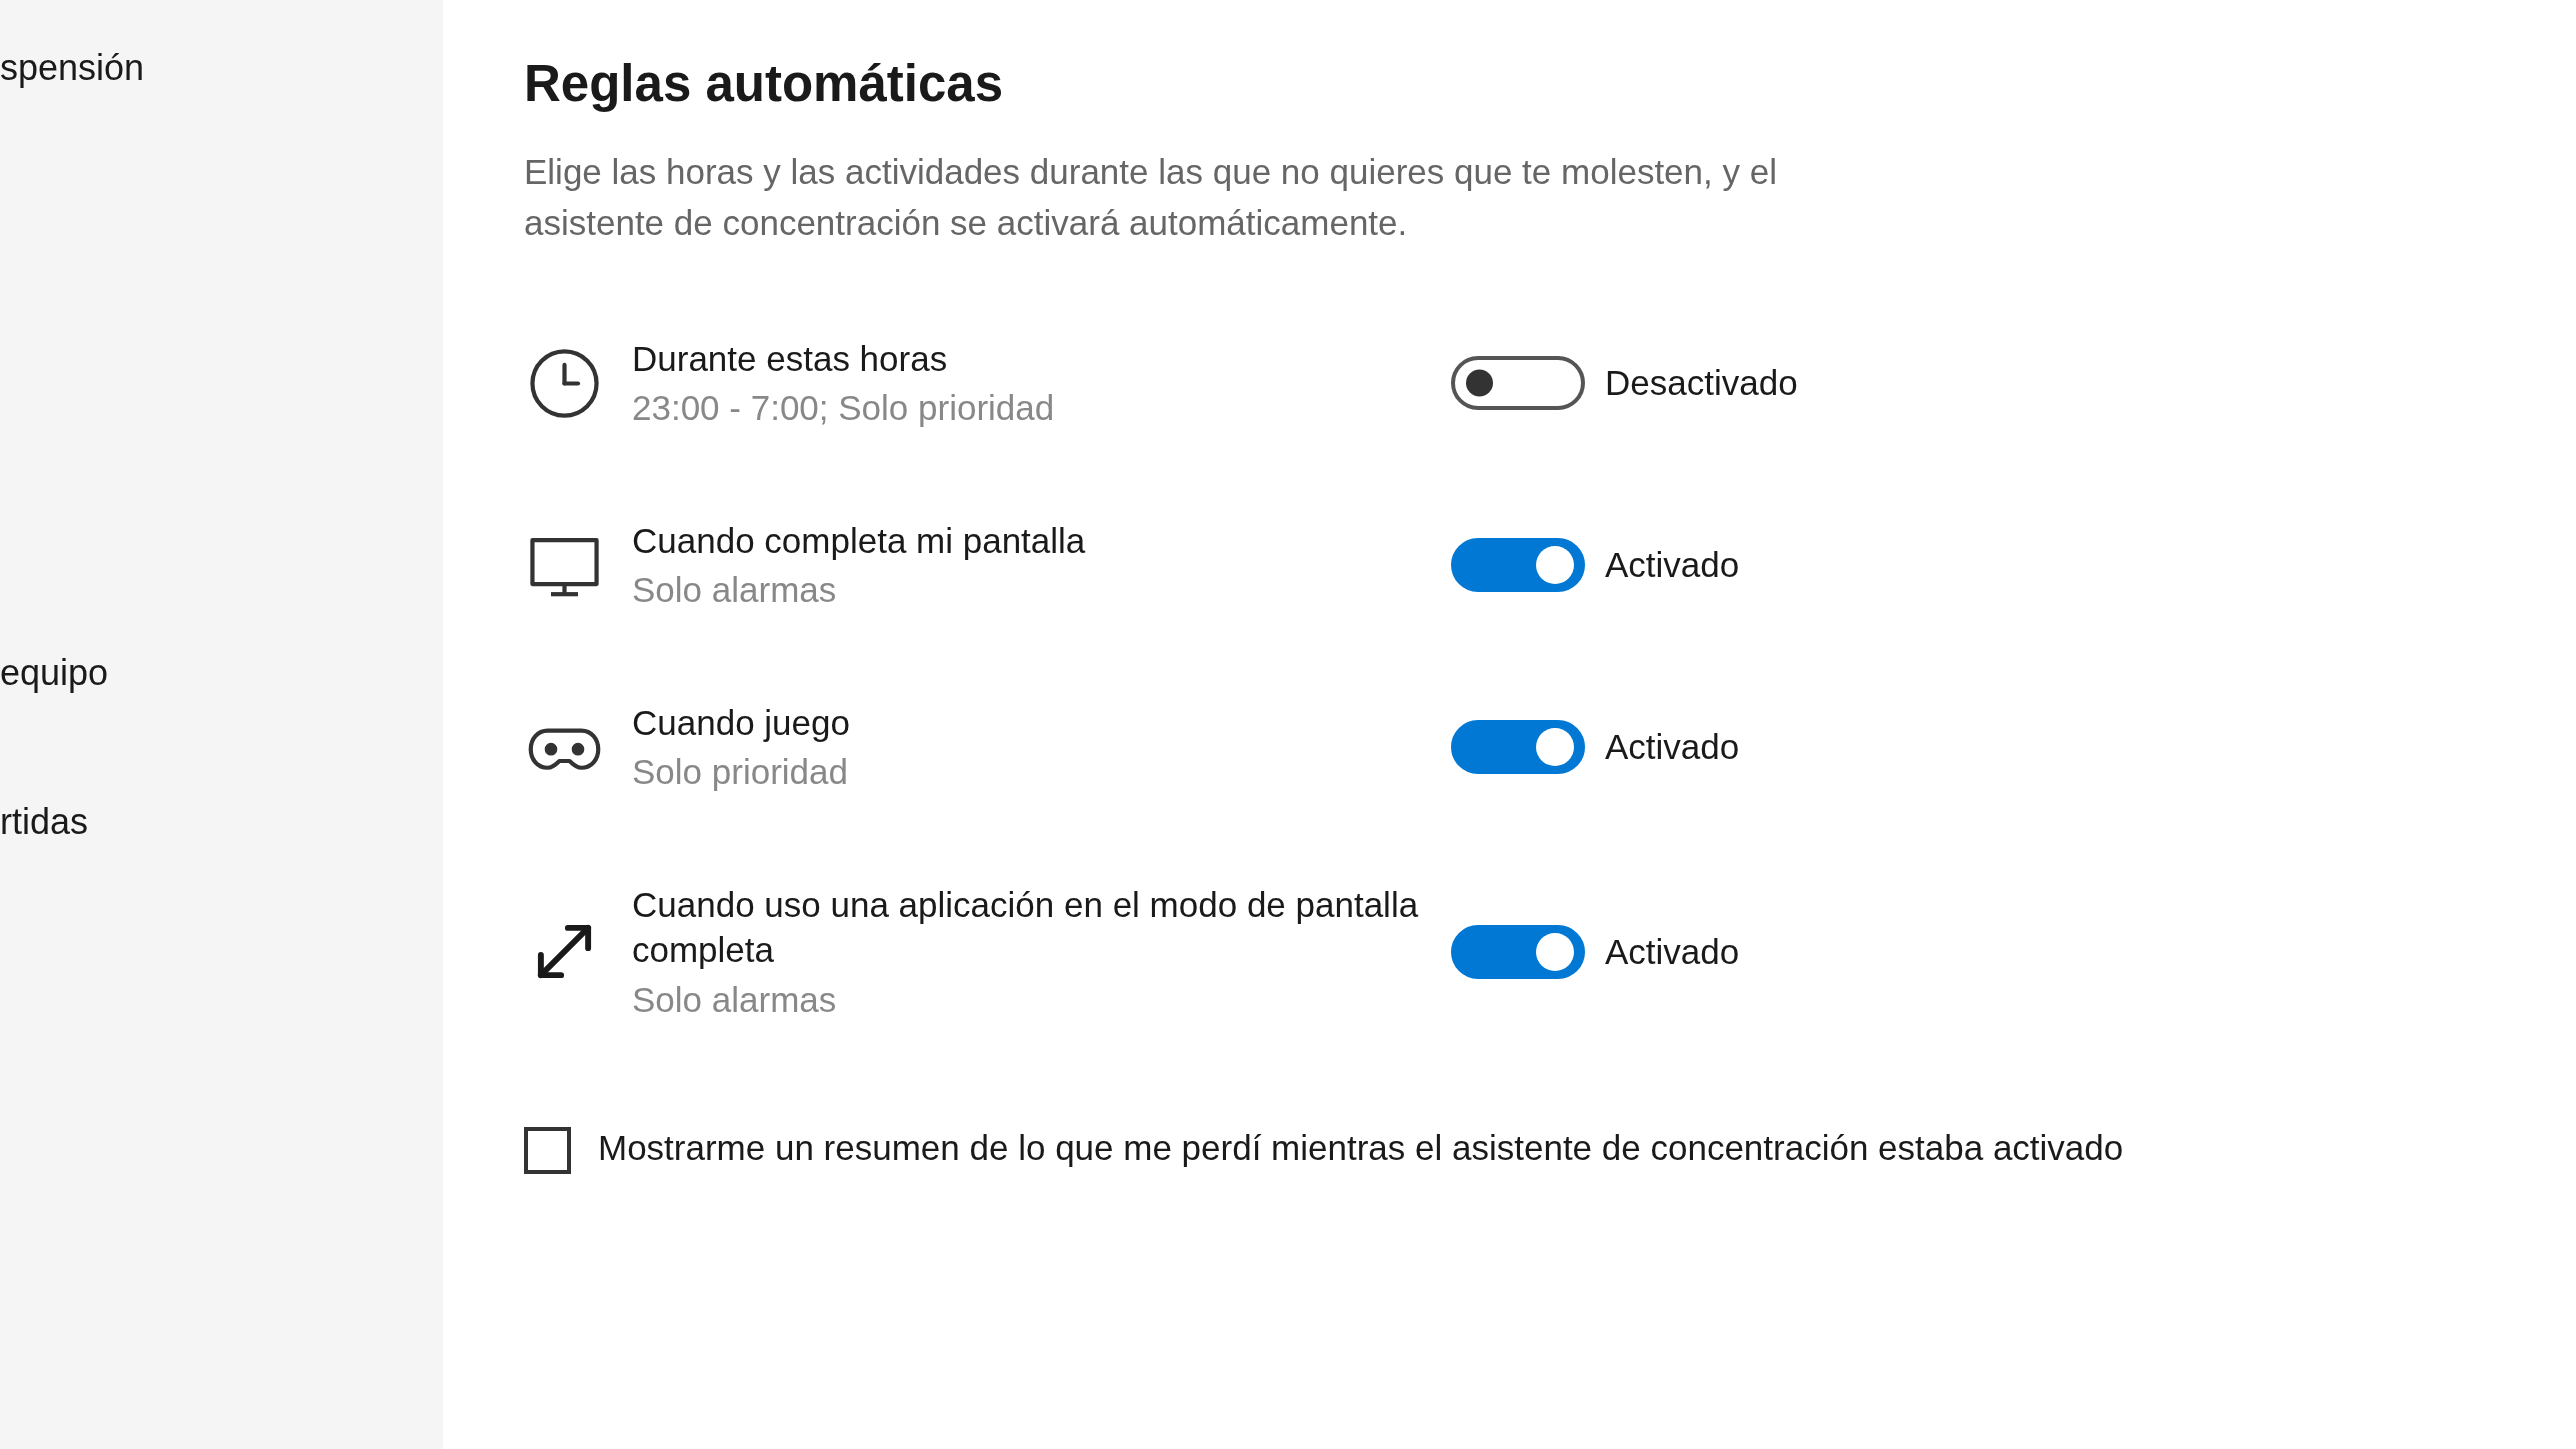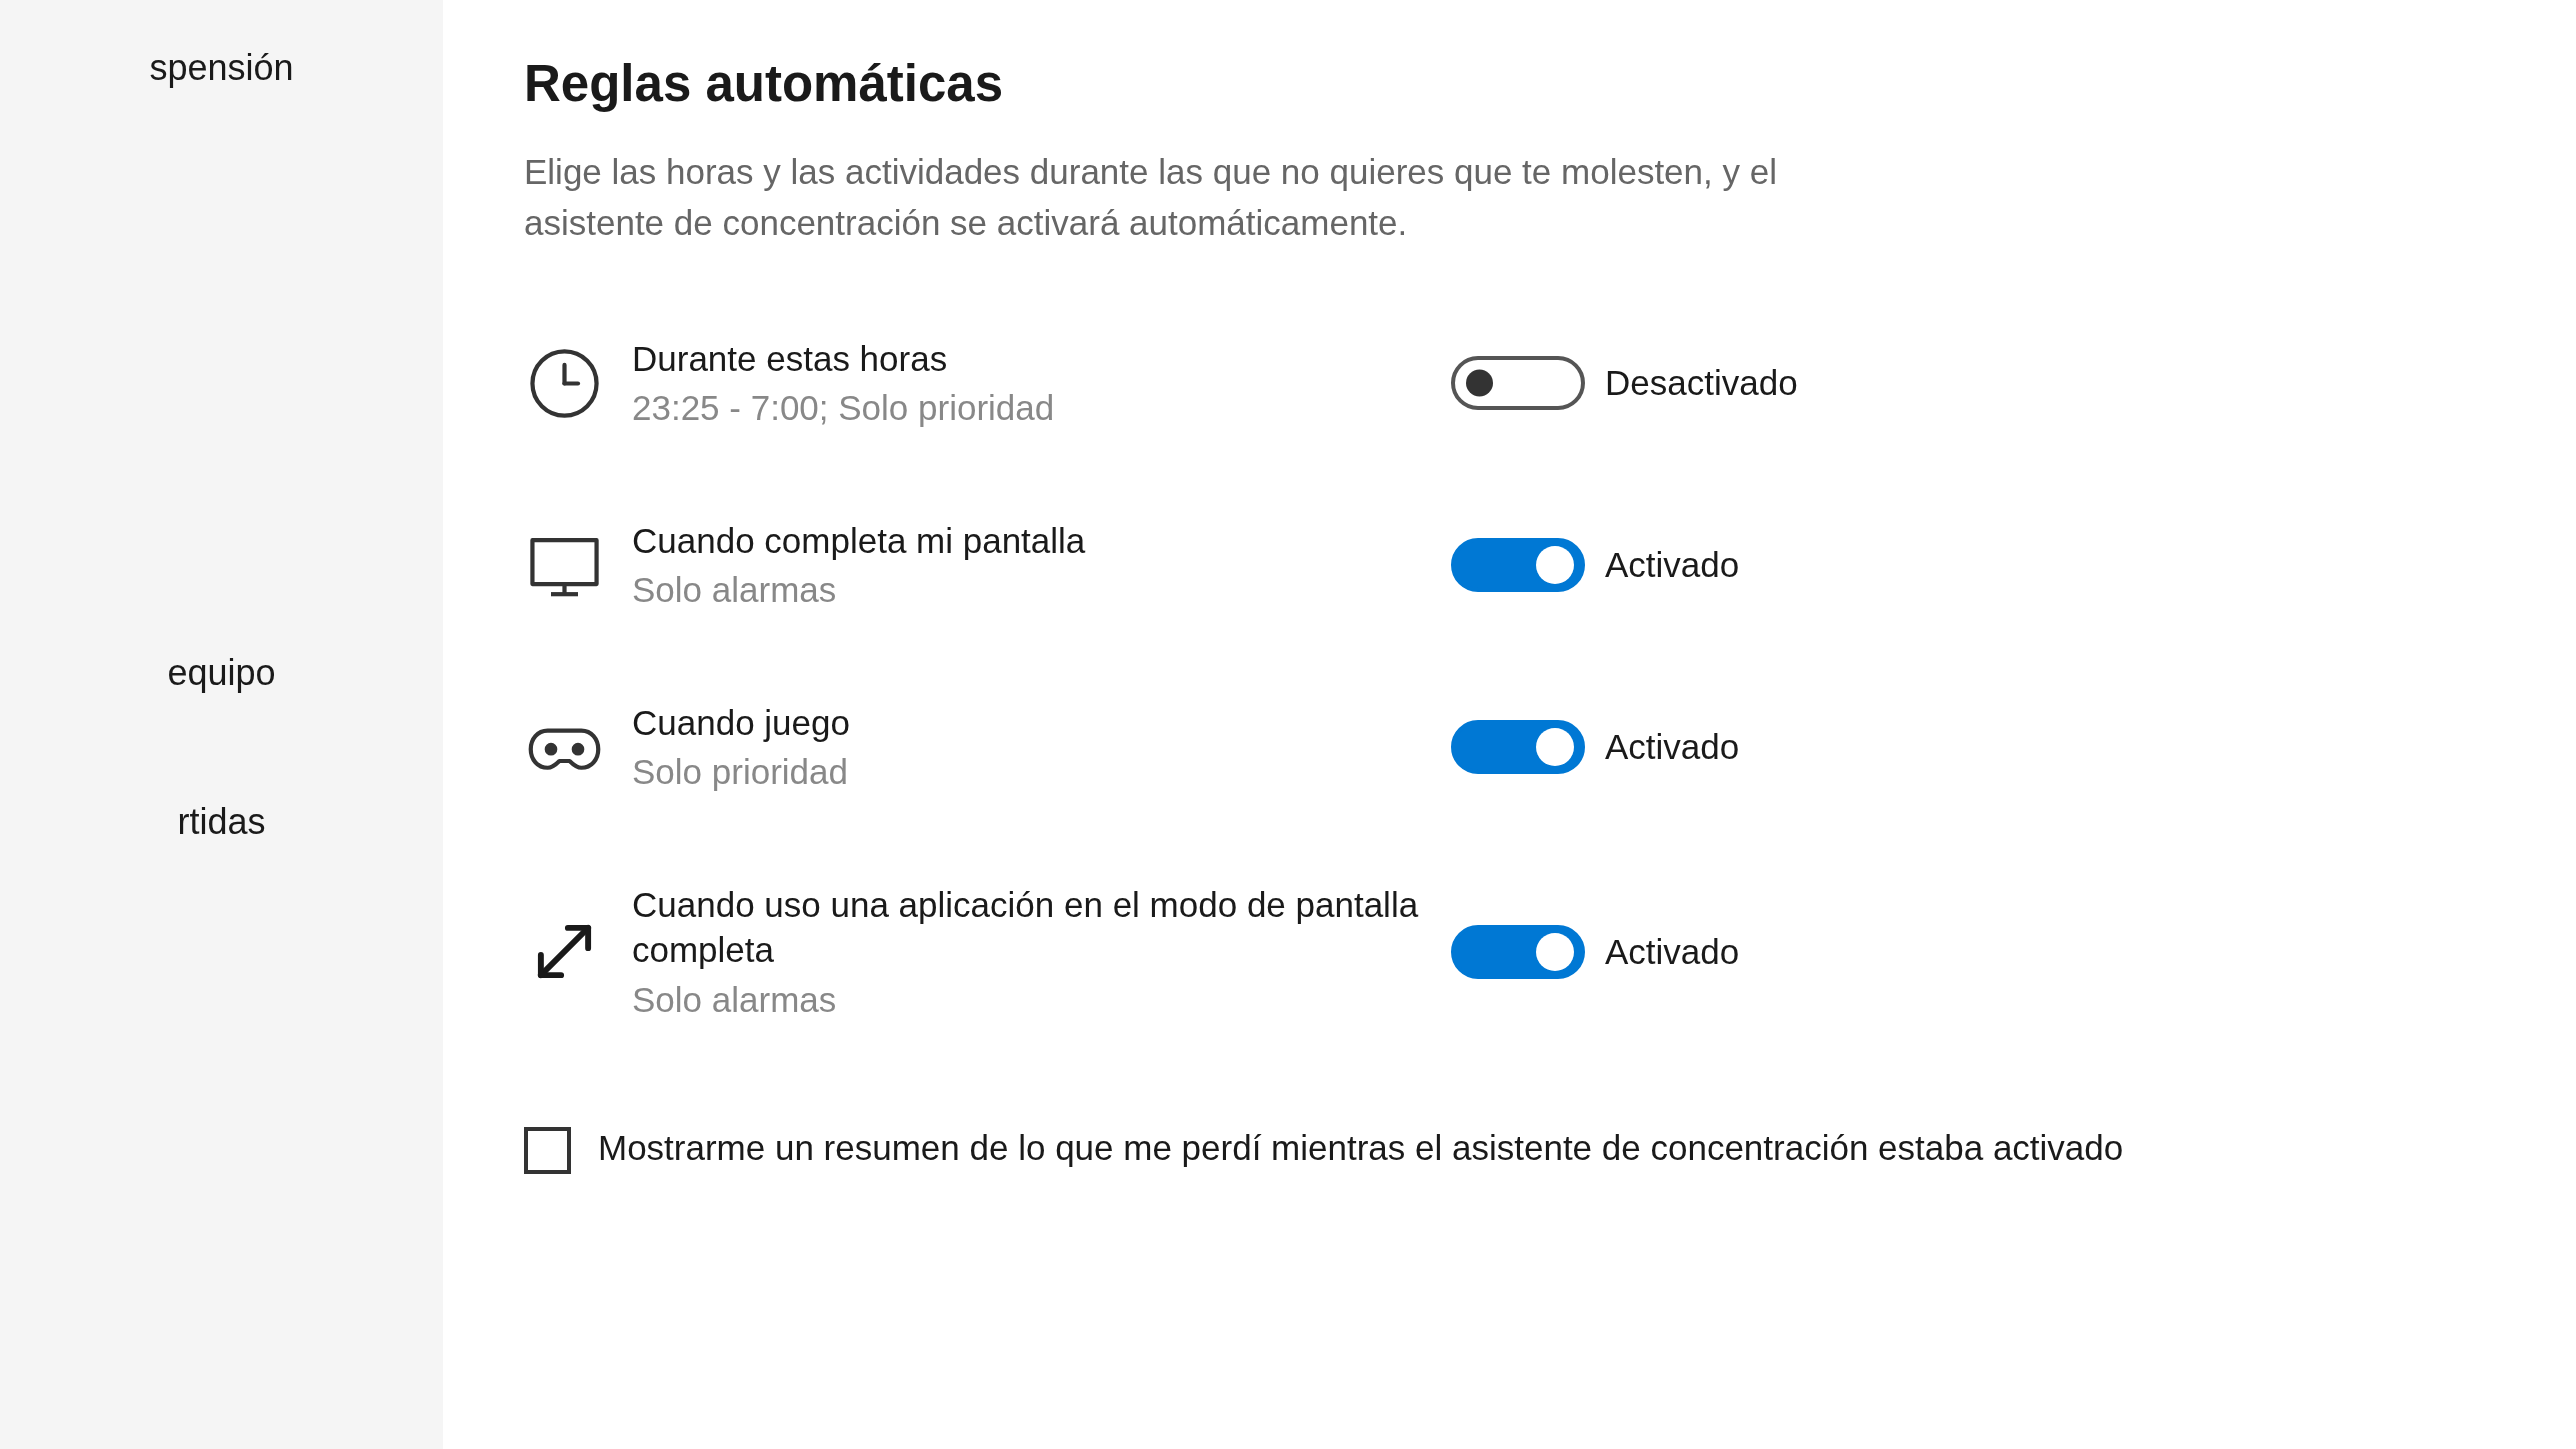--- a/index.html
+++ b/index.html
@@ -18,21 +18,21 @@
     .sidebar {
       width: 443px;
       background: #f5f5f5;
       padding-top: 27px;
       flex-shrink: 0;
     }
     .sidebar-item {
       font-size: 36px;
       color: #1a1a1a;
       padding: 20px 0;
-      text-align: center;
+      text-align: left;
       cursor: pointer;
       overflow: hidden;
       white-space: nowrap;
     }
     .sidebar-gap-1 {
       height: 523px;
     }
     .sidebar-gap-2 {
       height: 67px;
     }
@@ -181,21 +181,21 @@
     <div class="rule-row">
       <div class="rule-icon">
         <svg viewBox="0 0 48 48" fill="none" stroke="#333" stroke-width="2.5" stroke-linecap="round">
           <circle cx="24" cy="24" r="19"></circle>
           <line x1="24" y1="24" x2="24" y2="13"></line>
           <line x1="24" y1="24" x2="32" y2="24"></line>
         </svg>
       </div>
       <div class="rule-text">
         <div class="rule-title">Durante estas horas</div>
-        <div class="rule-subtitle">23:25 - 7:00; Solo prioridad</div>
+        <div class="rule-subtitle">23:00 - 7:00; Solo prioridad</div>
       </div>
       <div class="toggle-wrap">
         <div class="toggle off">
             <div class="knob"></div>
           </div>
         <div class="toggle-label">Desactivado</div>
       </div>
     </div>
 
     <div class="rule-row">

